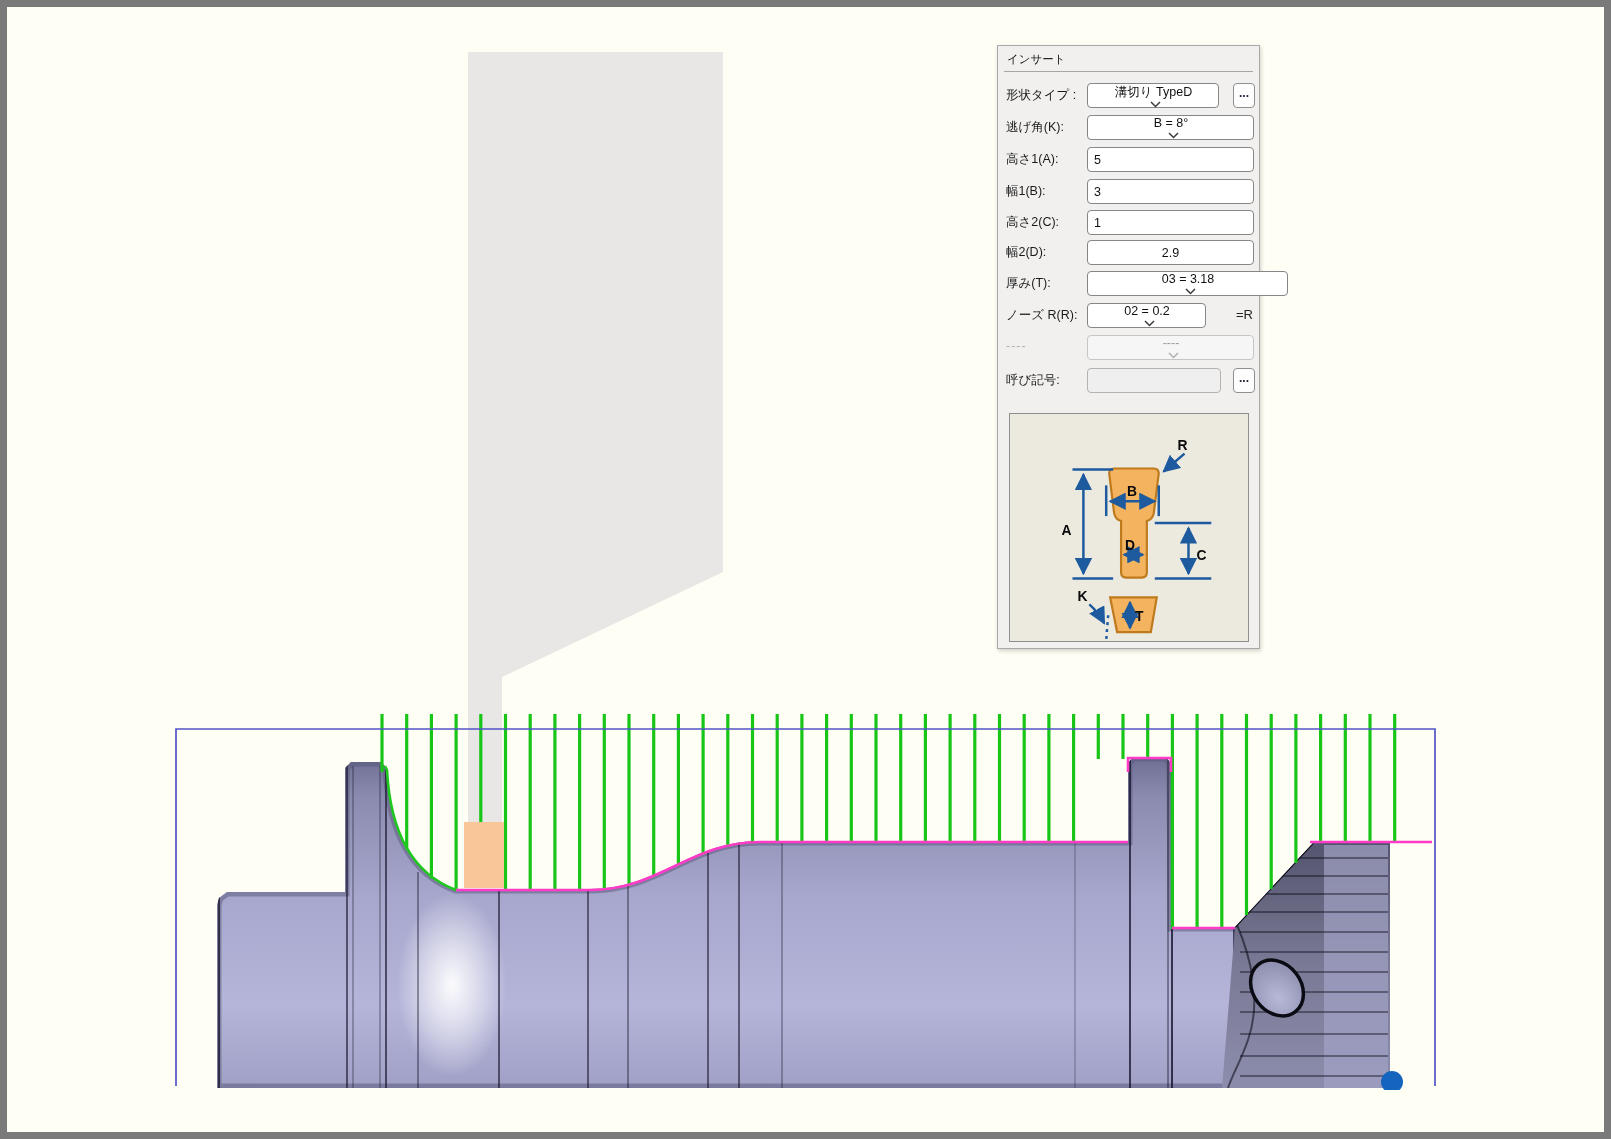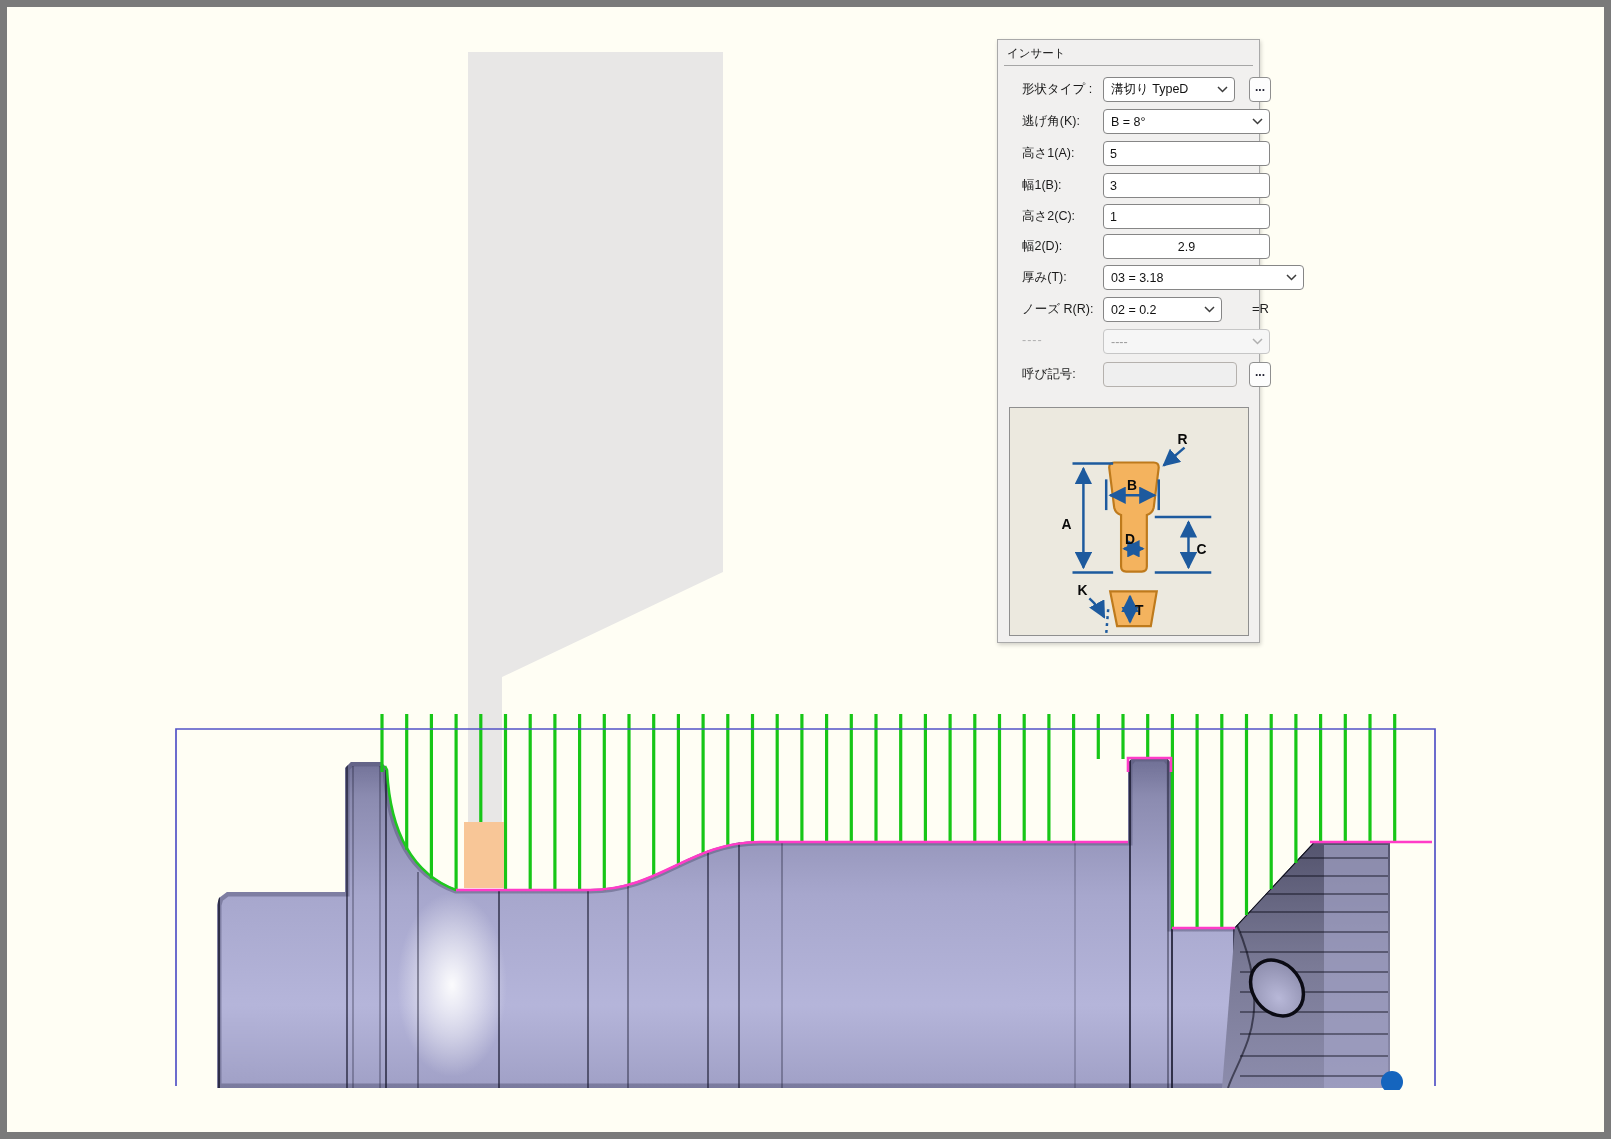--- a/index.html
+++ b/index.html
@@ -1,30 +1,30 @@
 <!DOCTYPE html>
 <html><head>
 <meta charset="utf-8">
 <style>
   html,body{margin:0;padding:0;background:#555;}
   .stage{position:relative;width:1611px;height:1139px;box-sizing:border-box;
          border:7px solid #7a7a7a;background:#fffef4;overflow:hidden;
          font-family:"Liberation Sans",sans-serif;}
   .scene{position:absolute;left:-7px;top:-7px;}
   
-  .panel{position:absolute;left:990px;top:32px;width:261px;height:602px;
+  .panel{position:absolute;left:990px;top:38px;width:261px;height:602px;
          background:#f1f0ef;border:1px solid #aoa; border:1px solid #a9a9a9;
          border-radius:0;box-shadow:1px 2px 4px rgba(0,0,0,.18);}
   .panel-title{position:absolute;left:9px;top:6px;font-size:11.5px;color:#1a1a1a;}
   .panel-sep{position:absolute;left:6px;right:6px;top:25px;height:1px;background:#a6a6a6;}
-  .row{position:absolute;left:0;width:100%;height:25px;margin-left:16px;}
+  .row{position:absolute;left:0;width:100%;height:25px;}
   .lbl{position:absolute;left:8px;top:4px;font-size:12.5px;color:#1a1a1a;white-space:nowrap;}
   .lbl.dis{color:#b0b0b0;letter-spacing:1px;}
   .combo,.tbox{position:absolute;top:0;height:25px;box-sizing:border-box;background:#fff;
-         border:1px solid #868686;border-radius:4px;font-size:12.5px;color:#111;}
+         border:1px solid #868686;border-radius:4px;font-size:12.5px;color:#111;flex-direction:column;}
   .combo{display:flex;align-items:center;justify-content:space-between;padding:0 6px 0 7px;}
   .combo.dis{background:#f6f6f6;border-color:#c6c6c6;color:#9a9a9a;}
   .tbox{padding:0 6px;outline:none;font-family:"Liberation Sans",sans-serif;}
   .tbox.dis{background:#efefef;border-color:#b5b1ad;}
   .chev{flex:0 0 auto;margin-left:4px;}
   .morebtn{position:absolute;width:22px;height:25px;box-sizing:border-box;background:#fdfdfd;
          border:1px solid #8f8f8f;border-radius:4px;font-size:12px;font-weight:bold;color:#223;
          display:flex;align-items:center;justify-content:center;line-height:10px;padding-bottom:6px;}
   .suffix{position:absolute;left:238px;top:4px;font-size:13px;color:#222;font-weight:500;}
   .diagram{position:absolute;left:11px;top:367px;width:240px;height:229px;box-sizing:border-box;

